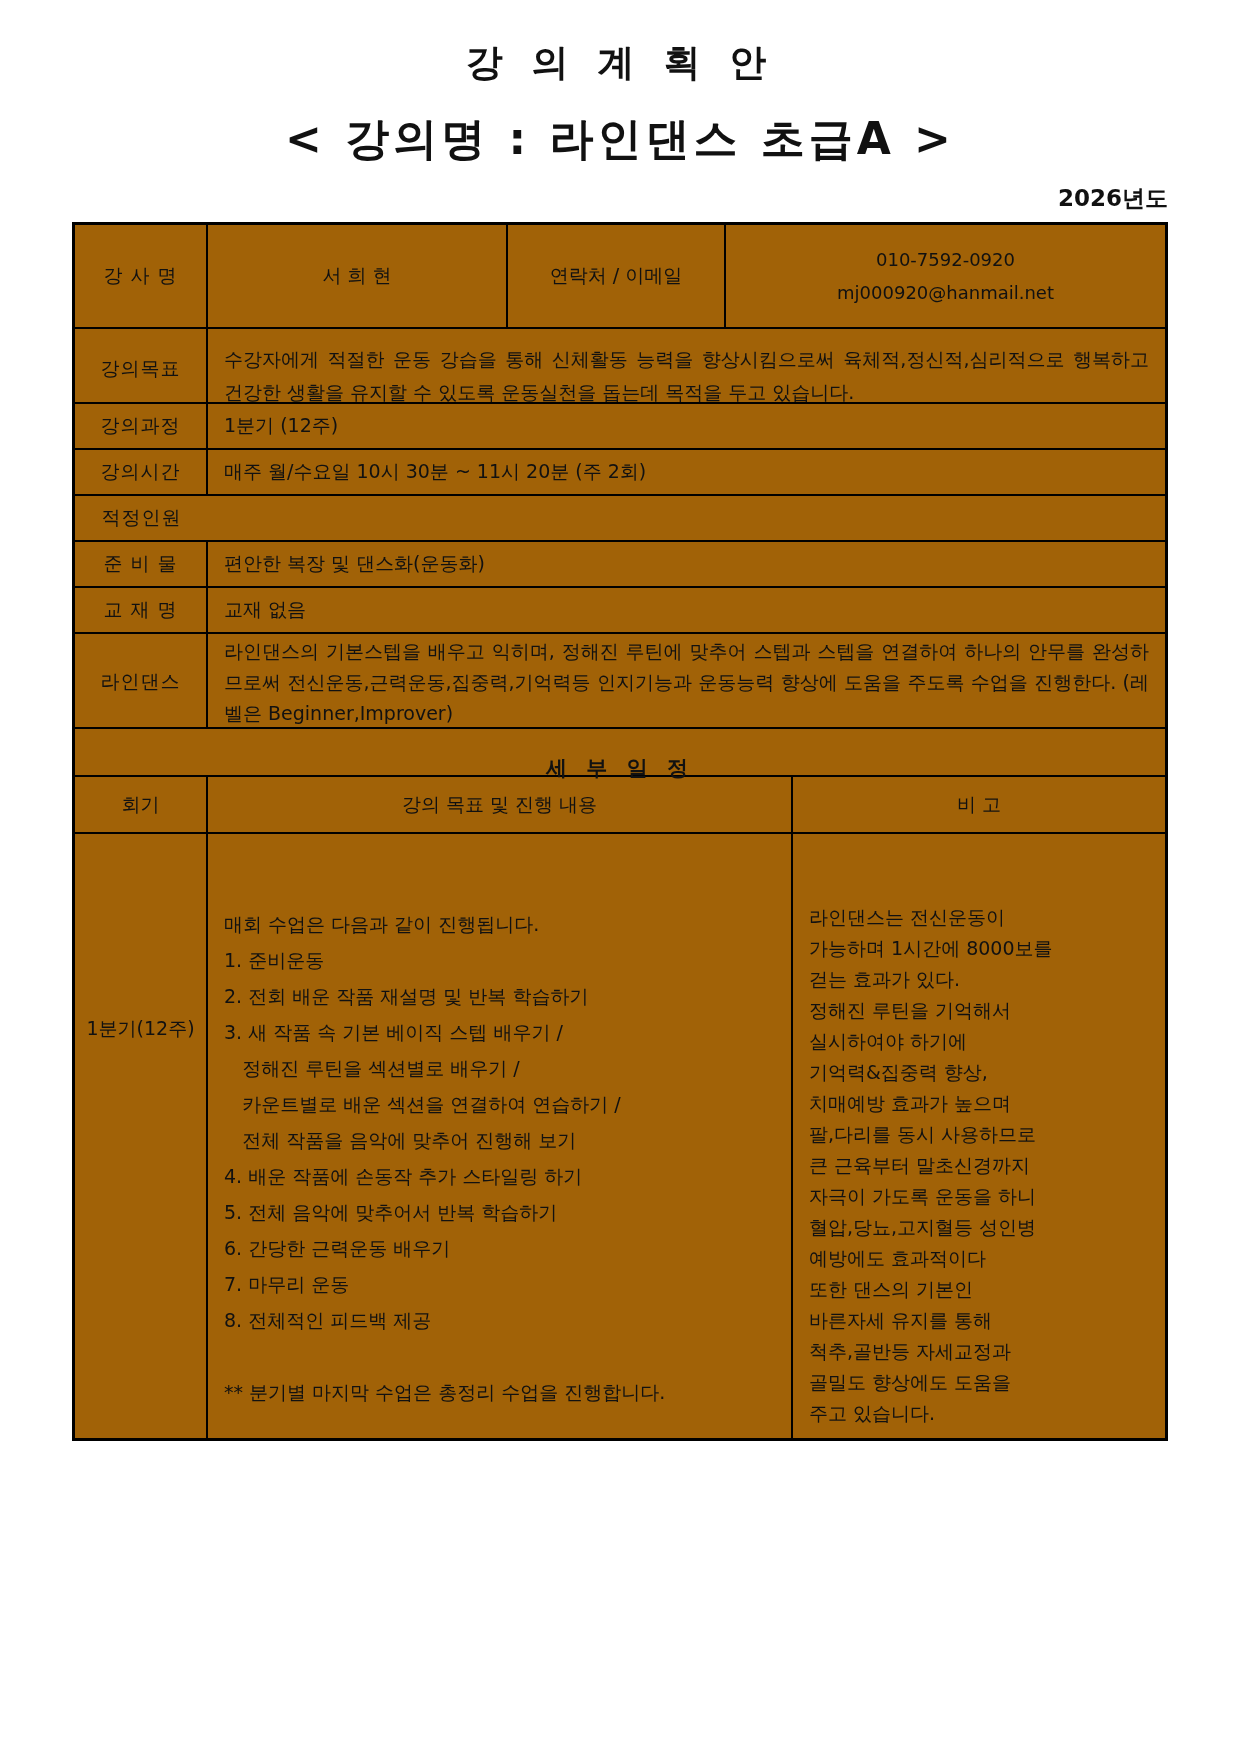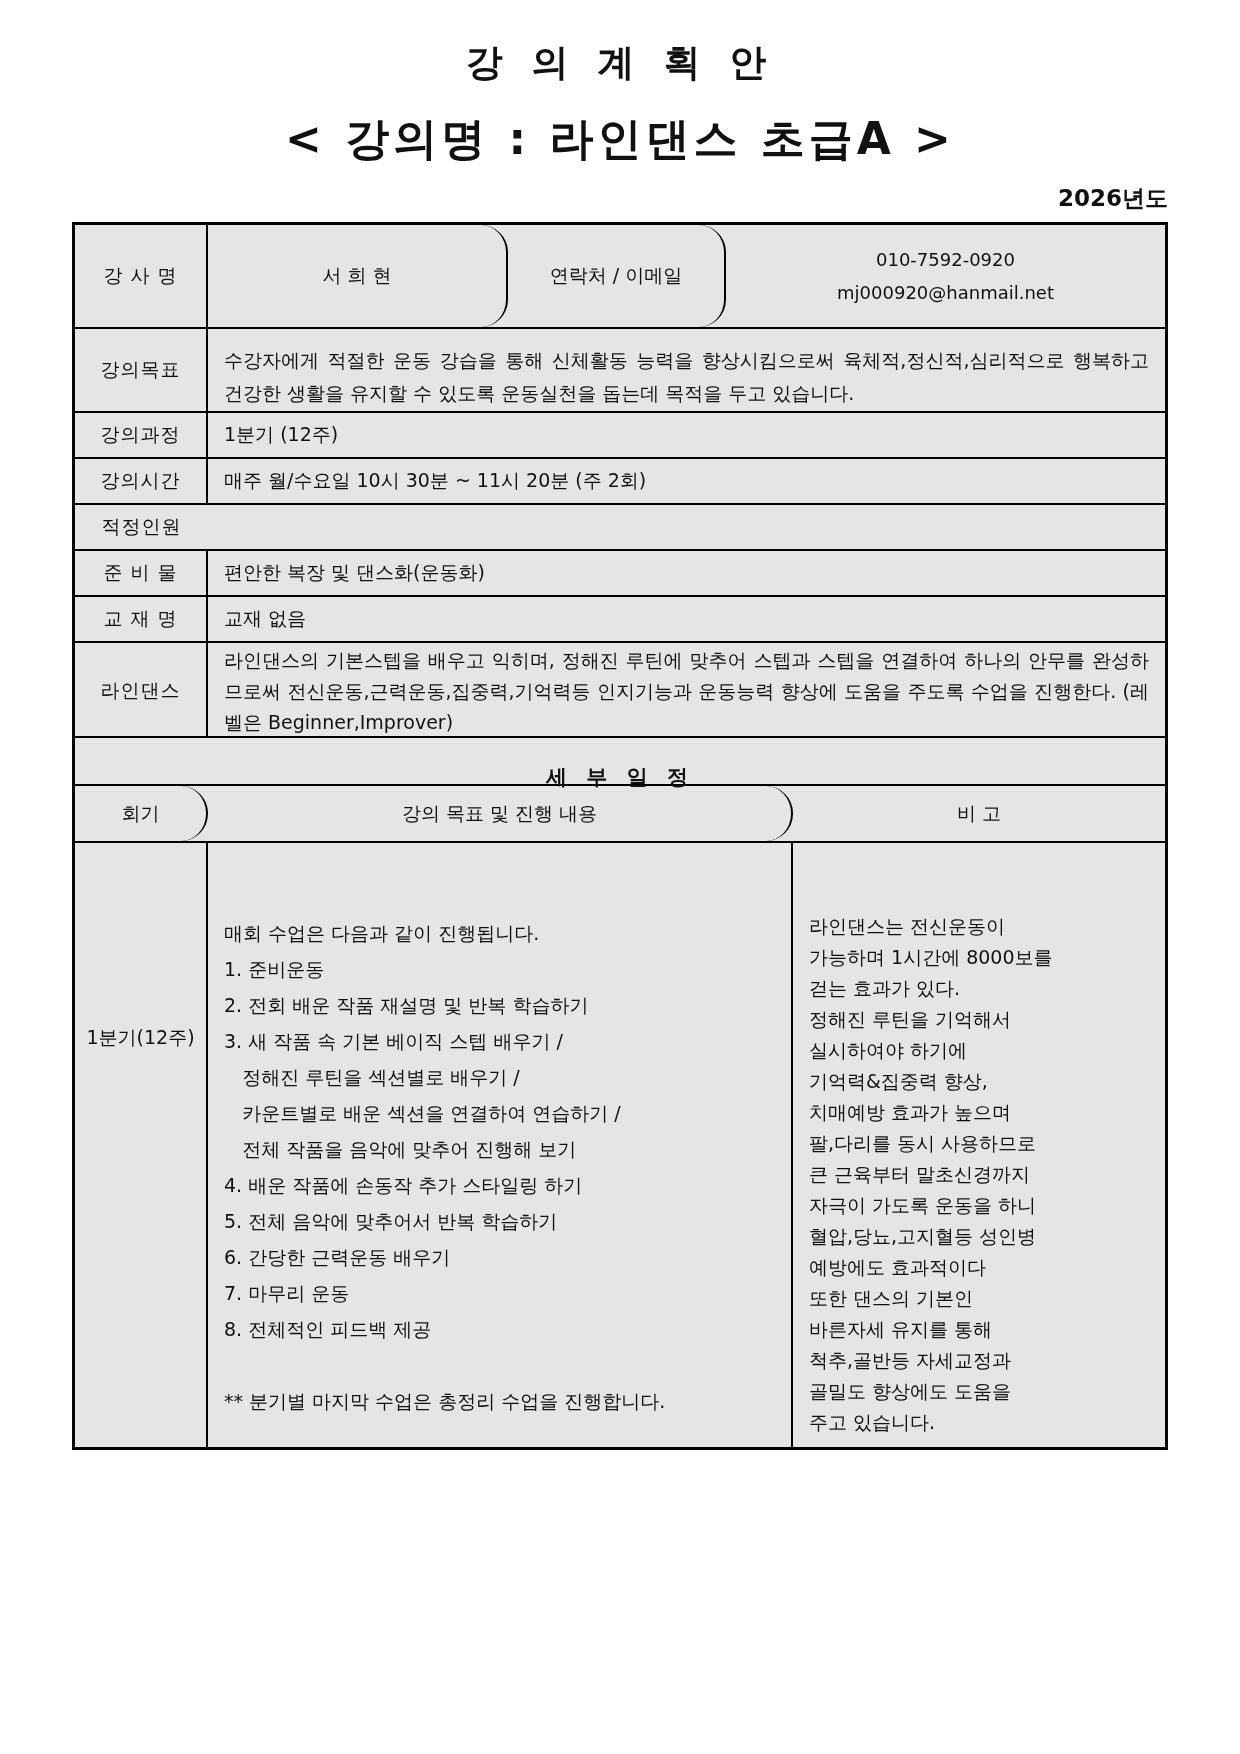--- a/index.html
+++ b/index.html
@@ -35,21 +35,21 @@
     text-align: right;
     font-size: 23px;
     font-weight: 700;
     color: #111;
   }
 
   .table {
     width: 1096px;
     margin: 0 auto;
     border: 3px solid #000;
-    background: #e5e5e5;
+    background: #a16207;
   }
   .row {
     display: grid;
     border-bottom: 2px solid #000;
   }
   .row:last-child { border-bottom: none; }
   .cell {
     border-right: 2px solid #000;
     display: flex;
     align-items: center;
@@ -61,24 +61,24 @@
   .label-cell {
     justify-content: center;
     text-align: center;
     letter-spacing: 1px;
   }
   .value-cell {
     padding-left: 16px;
     padding-right: 16px;
     justify-content: flex-start;
   }
-  .center-cell { justify-content: center; text-align: left; border-radius: 27px; }
+  .center-cell { justify-content: center; text-align: left; }
 
   .r-info   { grid-template-columns: 133px 300px 218px 1fr; height: 104px; }
-  .r-goal   { grid-template-columns: 133px 1fr; height: 84px; }
+  .r-goal   { grid-template-columns: 133px 1fr; height: 75px; }
   .r-small  { grid-template-columns: 133px 1fr; height: 46px; }
   .r-content{ grid-template-columns: 133px 1fr; height: 95px; }
   .r-section{ grid-template-columns: 1fr; height: 48px; }
   .r-schedhead { grid-template-columns: 133px 585px 1fr; height: 57px; }
   .r-schedbody { grid-template-columns: 133px 585px 1fr; height: 604px; }
 
   .contact-cell {
     flex-direction: column;
     justify-content: center;
     text-align: center;

